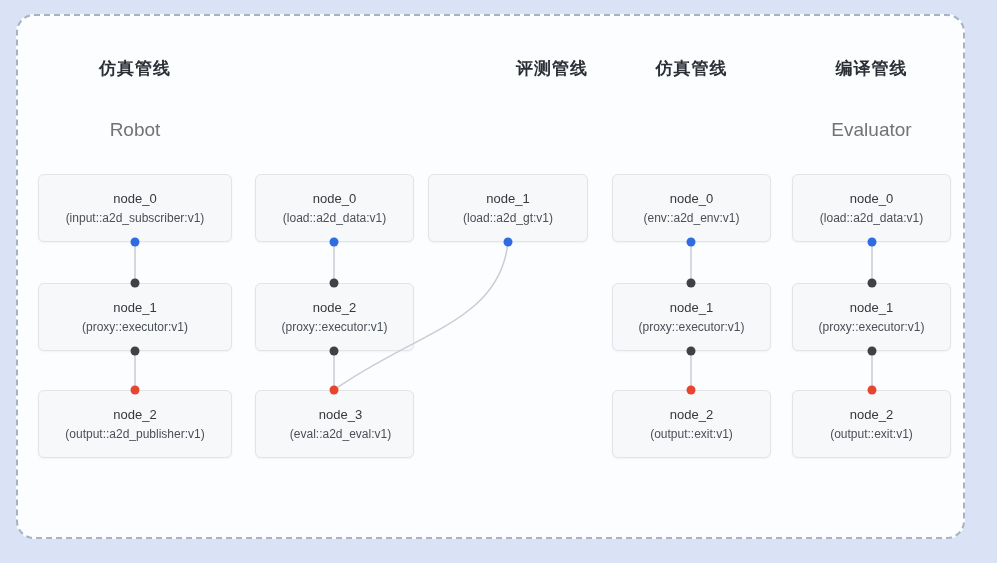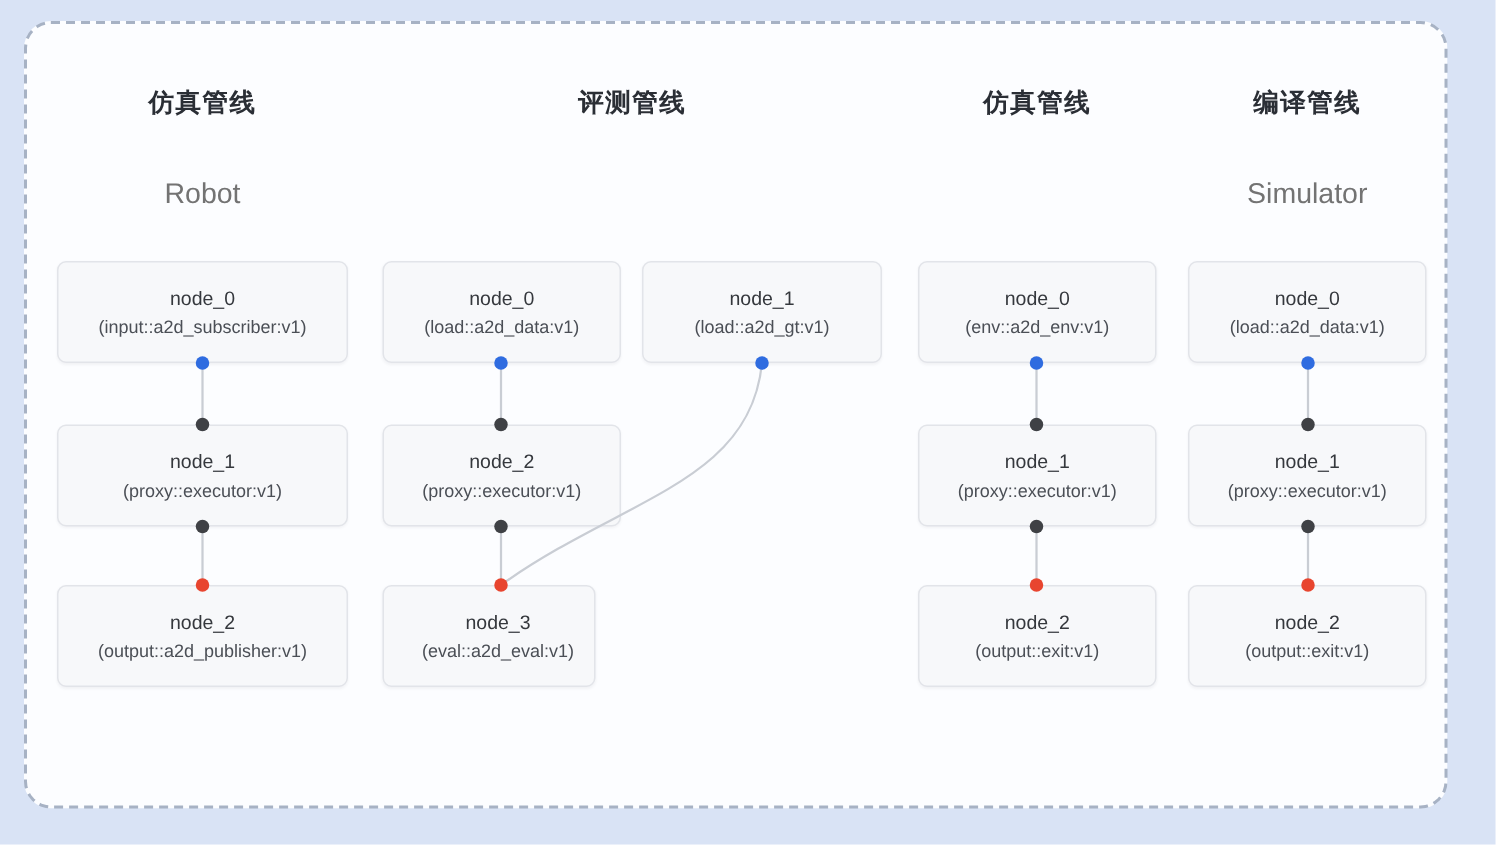--- a/index.html
+++ b/index.html
@@ -28,29 +28,29 @@
 </style>
 </head>
 <body>
 
 <div class="frame"></div>
 
 <div class="pipeline-header" style="left:38px;width:194px;">
   <div class="title-zh">仿真管线</div>
   <div class="title-en">Robot</div>
 </div>
-<div class="pipeline-header" style="left:255px;width:333px;">
+<div class="pipeline-header" style="left:255px;width:333px;text-align:right;">
   <div class="title-zh">评测管线</div>
 </div>
 <div class="pipeline-header" style="left:612px;width:159px;">
   <div class="title-zh">仿真管线</div>
 </div>
 <div class="pipeline-header" style="left:792px;width:159px;">
   <div class="title-zh">编译管线</div>
-  <div class="title-en">Simulator</div>
+  <div class="title-en">Evaluator</div>
 </div>
 
 <div class="node" style="left:38px;top:174px;width:194px;">
   <div class="node-name">node_0</div>
   <div class="node-type">(input::a2d_subscriber:v1)</div>
 </div>
 <div class="node" style="left:38px;top:283px;width:194px;">
   <div class="node-name">node_1</div>
   <div class="node-type">(proxy::executor:v1)</div>
 </div>
@@ -64,21 +64,21 @@
   <div class="node-type">(load::a2d_data:v1)</div>
 </div>
 <div class="node" style="left:428px;top:174px;width:160px;">
   <div class="node-name">node_1</div>
   <div class="node-type">(load::a2d_gt:v1)</div>
 </div>
 <div class="node" style="left:255px;top:283px;width:159px;">
   <div class="node-name">node_2</div>
   <div class="node-type">(proxy::executor:v1)</div>
 </div>
-<div class="node" style="left:255px;top:390px;width:142px;padding-left:12px;">
+<div class="node" style="left:255px;top:390px;width:159px;padding-left:12px;">
   <div class="node-name">node_3</div>
   <div class="node-type">(eval::a2d_eval:v1)</div>
 </div>
 
 <div class="node" style="left:612px;top:174px;width:159px;">
   <div class="node-name">node_0</div>
   <div class="node-type">(env::a2d_env:v1)</div>
 </div>
 <div class="node" style="left:612px;top:283px;width:159px;">
   <div class="node-name">node_1</div>

